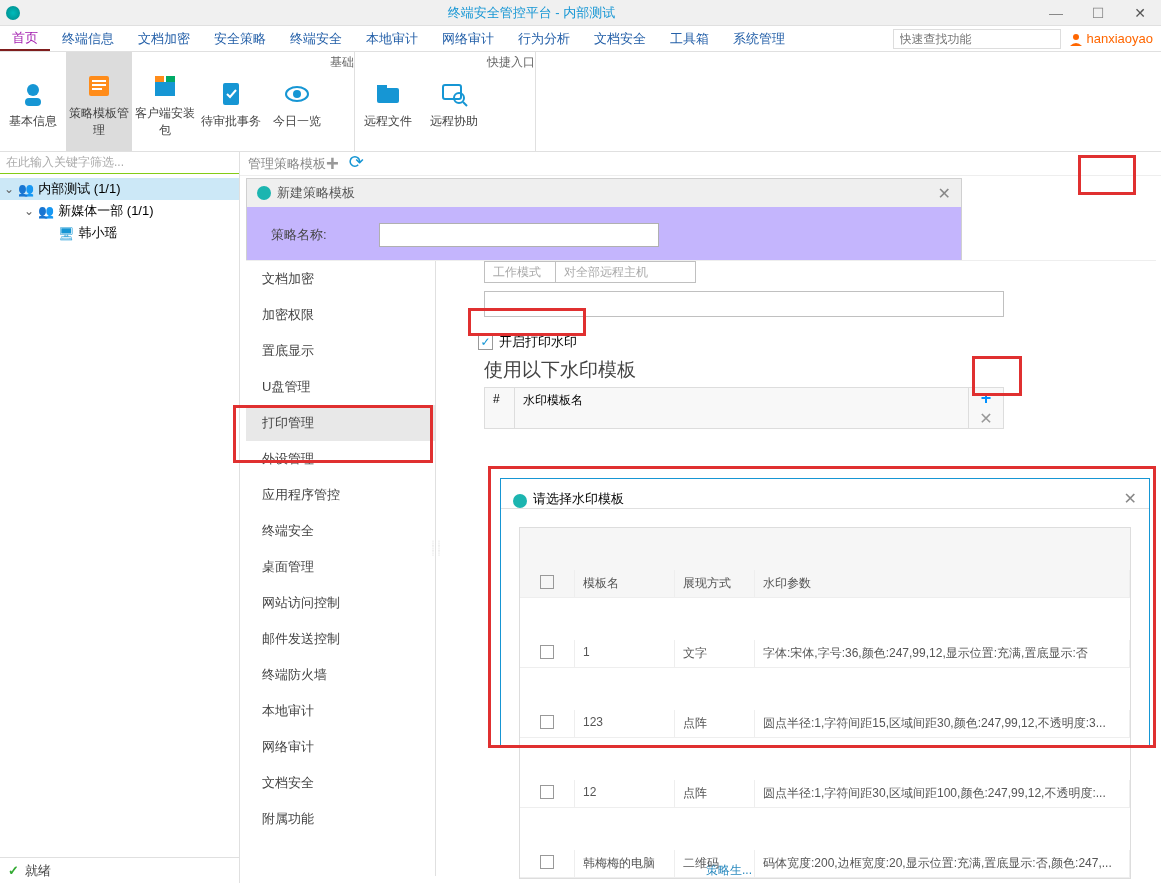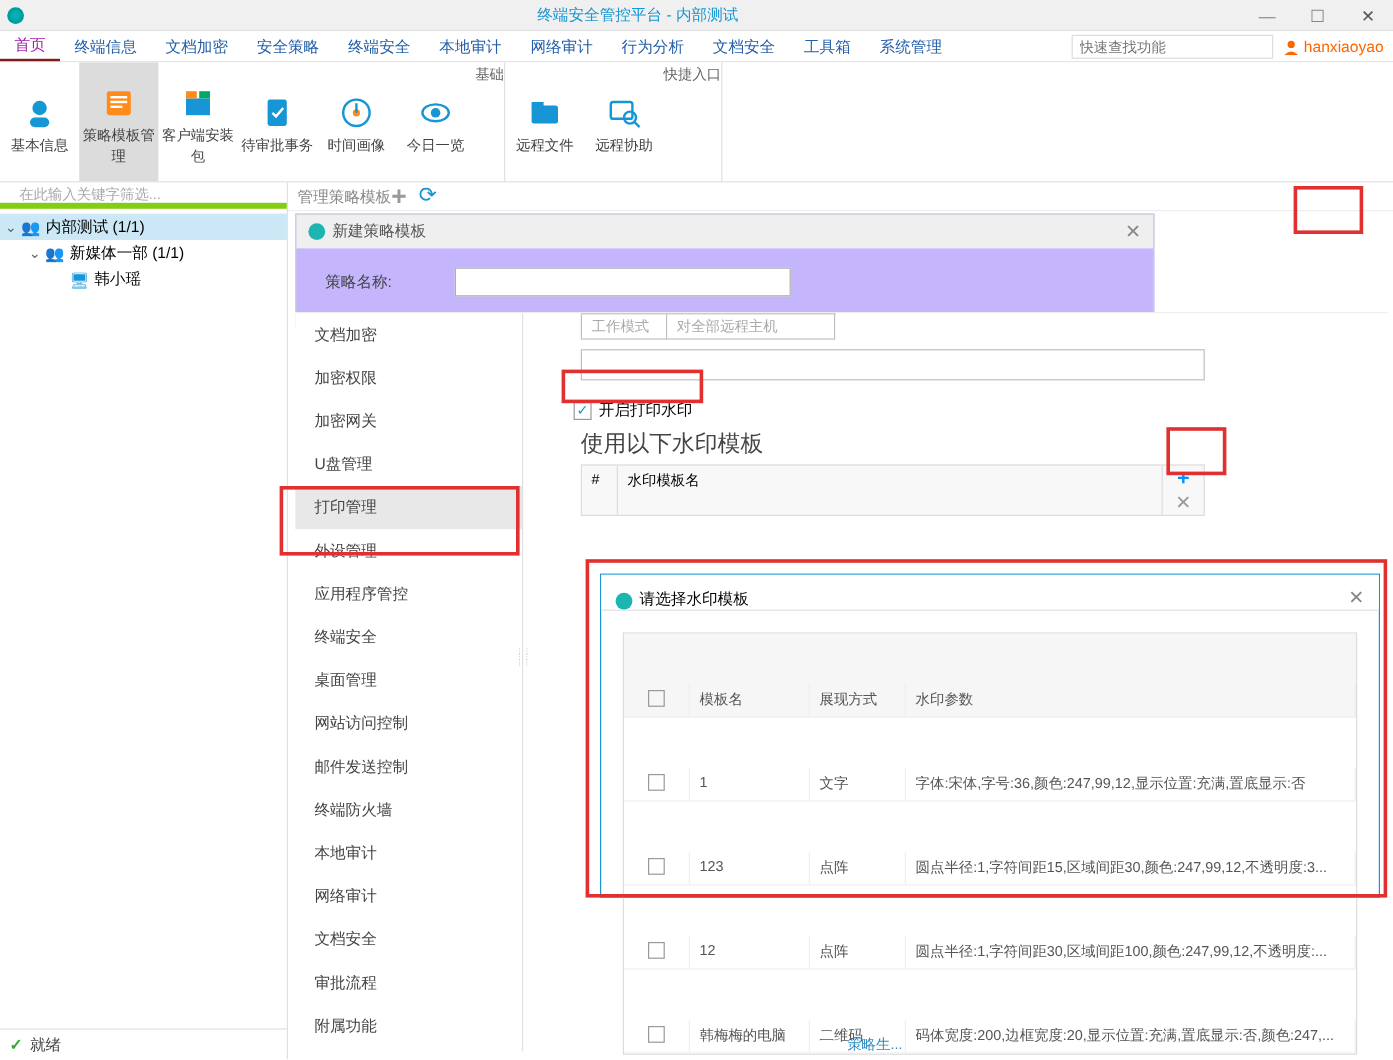--- a/index.html
+++ b/index.html
@@ -24,21 +24,21 @@
 .ribbon-group { border-right: 1px solid #e0e0e0; display: flex; flex-direction: row; }
 .ribbon-items { flex: 1; display: flex; }
 .ribbon-label { text-align: center; font-size: 12px; color: #666; padding: 2px 0 4px; }
 .ritem { width: 66px; display: flex; flex-direction: column; align-items: center; justify-content: center; padding-top: 6px; cursor: pointer; }
 .ritem.active { background: #dcdcdc; }
 .ritem-icon { width: 30px; height: 30px; margin-bottom: 4px; display: flex; align-items: center; justify-content: center; }
 .ritem-label { font-size: 12px; color: #444; text-align: center; }
 
 .main { display: flex; height: calc(100% - 152px); }
 .sidebar { width: 240px; border-right: 1px solid #e0e0e0; display: flex; flex-direction: column; }
-.filter { height: 22px; border-bottom: 5px solid #84cc16; padding: 2px 16px; font-size: 12px; color: #aaa; }
+.filter { height: 22px; border-bottom: 1px solid #84cc16; padding: 2px 6px; font-size: 12px; color: #aaa; }
 .tree { flex: 1; padding: 4px 0; font-size: 13px; }
 .tree-item { display: flex; align-items: center; padding: 2px 6px; cursor: pointer; }
 .tree-item.selected { background: #cce8f7; }
 .tree-indent0 { padding-left: 4px; }
 .tree-indent1 { padding-left: 24px; }
 .tree-indent2 { padding-left: 58px; }
 .tree-arrow { width: 14px; color: #666; font-size: 12px; }
 .tree-icon { margin-right: 4px; color: #1696d4; }
 .tree-icon.monitor { color: #1696d4; }
 .statusbar { height: 26px; border-top: 1px solid #e0e0e0; display: flex; align-items: center; padding: 0 8px; color: #444; font-size: 13px; }
@@ -177,30 +177,20 @@
             <svg width="28" height="28">
               <rect x="6" y="3" width="16" height="22" rx="2" fill="#1696d4"></rect>
               <path d="M10 14 l3 3 l6 -7" stroke="#fff" stroke-width="2" fill="none"></path>
             </svg>
           </div>
           <div class="ritem-label">待审批事务</div>
         </div>
       <div class="ritem">
           <div class="ritem-icon">
             <svg width="28" height="28">
-              <circle cx="14" cy="14" r="11" fill="none" stroke="#1696d4" stroke-width="2"></circle>
-              <circle cx="14" cy="14" r="3" fill="#ff8c1a"></circle>
-              <line x1="14" y1="14" x2="14" y2="6" stroke="#1696d4" stroke-width="2"></line>
-            </svg>
-          </div>
-          <div class="ritem-label">时间画像</div>
-        </div>
-      <div class="ritem">
-          <div class="ritem-icon">
-            <svg width="28" height="28">
               <ellipse cx="14" cy="14" rx="11" ry="7" fill="none" stroke="#1696d4" stroke-width="2"></ellipse>
               <circle cx="14" cy="14" r="4" fill="#1696d4"></circle>
             </svg>
           </div>
           <div class="ritem-label">今日一览</div>
         </div>
     </div>
     <div class="ribbon-label">基础</div>
   </div>
   <div class="ribbon-group">
@@ -274,34 +264,33 @@
             <label>策略名称:</label>
             <input type="text" style="">
           </div>
       </div>
     </div>
 
     <div class="settings-wrap">
       <div class="cat-list">
         <div class="cat-item">文档加密</div>
         <div class="cat-item">加密权限</div>
-        <div class="cat-item">加密网关</div>
+        <div class="cat-item">置底显示</div>
         <div class="cat-item">U盘管理</div>
         <div class="cat-item active">打印管理</div>
         <div class="cat-item">外设管理</div>
         <div class="cat-item">应用程序管控</div>
         <div class="cat-item">终端安全</div>
         <div class="cat-item">桌面管理</div>
         <div class="cat-item">网站访问控制</div>
         <div class="cat-item">邮件发送控制</div>
         <div class="cat-item">终端防火墙</div>
         <div class="cat-item">本地审计</div>
         <div class="cat-item">网络审计</div>
         <div class="cat-item">文档安全</div>
-        <div class="cat-item">审批流程</div>
         <div class="cat-item">附属功能</div>
       </div>
       <div class="cat-right">
         <div class="drag-handle">⋮⋮<br>⋮⋮<br>⋮⋮</div>
         <div class="mode-row" style="margin-left:28px;">
           <div class="mode-box" style="width:72px;color:#aaa;">工作模式</div>
           <div class="mode-box" style="width:140px;border-left:none;">对全部远程主机</div>
         </div>
         <div class="bigbox"></div>
         <div class="chk-row">

